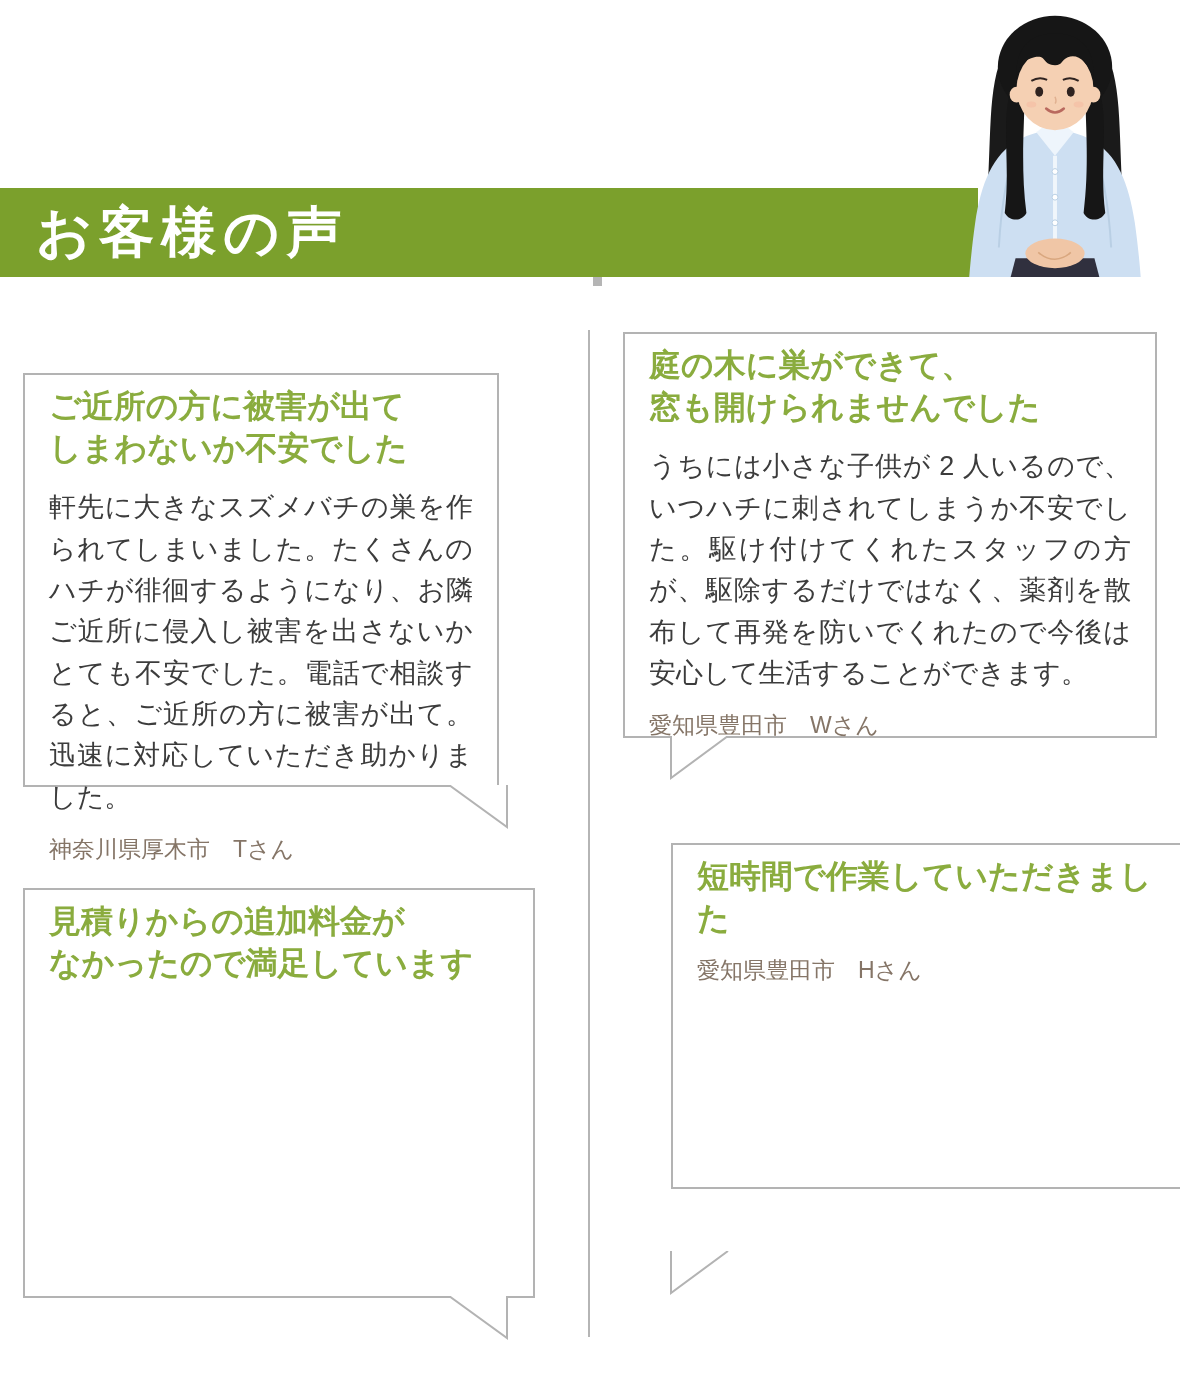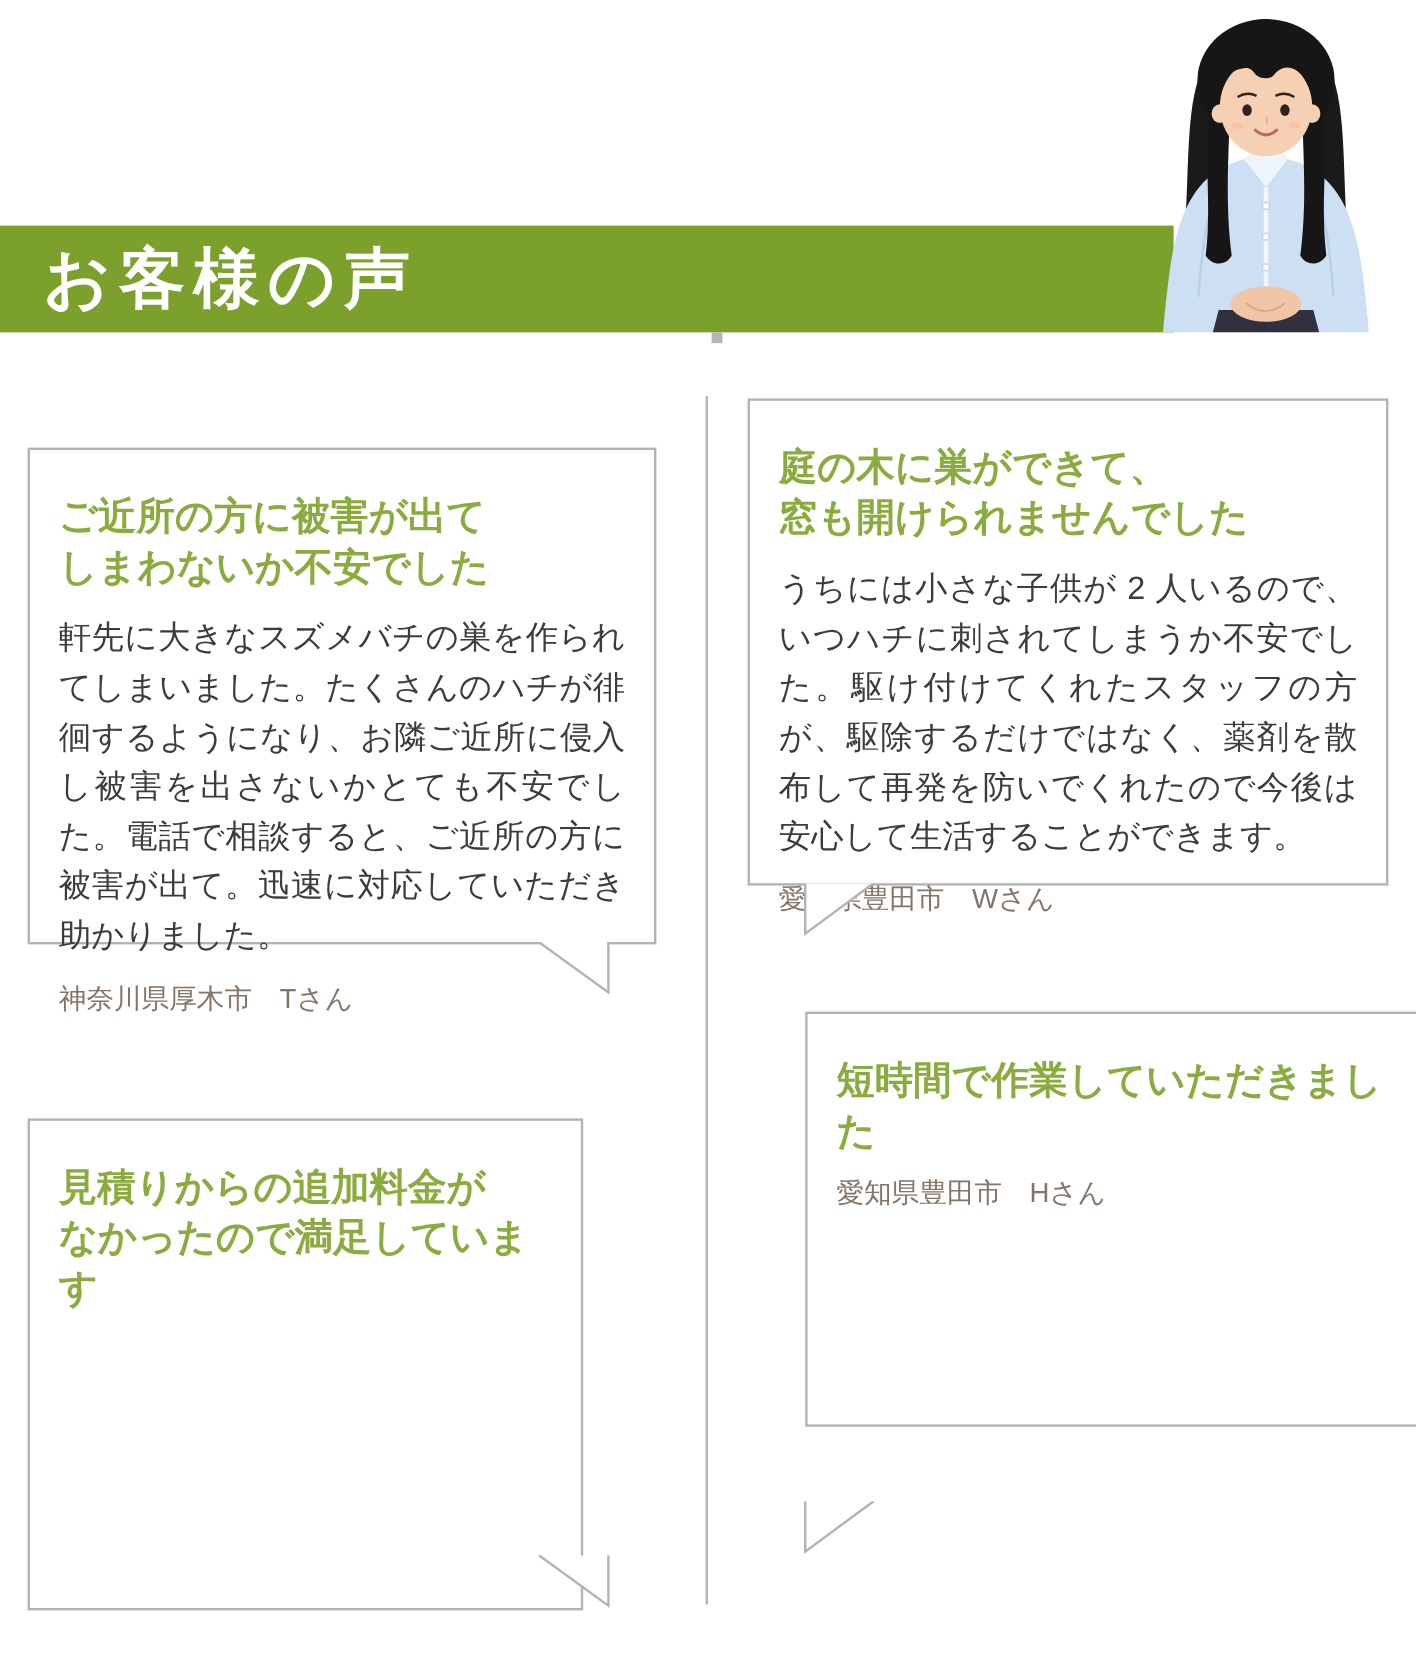--- a/index.html
+++ b/index.html
@@ -20,38 +20,38 @@
     position:absolute;left:593px;top:277px;width:9px;height:9px;background:#b5b5b5;z-index:1;
   }
   .divider{
     position:absolute;left:588px;top:330px;width:2px;height:1007px;background:#b5b5b5;
   }
   
   .photo{position:absolute;left:930px;top:6px;width:250px;height:271px;z-index:2;}
   
   .bubble{
     position:absolute;background:#ffffff;border:2px solid #b3b3b3;
-    box-sizing:border-box;padding:34px 24px 0 24px;
+    box-sizing:border-box;padding:10px 24px 0 24px;
   }
   .bubble-title{
     margin:0;white-space:pre-line;
     font-size:32px;line-height:1.32;font-weight:bold;color:#8aac3e;
   }
   .bubble-body{
     margin:18px 0 0 0;
     font-size:27px;line-height:1.53;color:#3c3c3c;
     text-align:justify;text-justify:inter-ideograph;
   }
   .bubble-attr{
     margin-top:16px;
     font-size:23px;color:#857567;padding-right:46px;font-weight:500;
   }
-  .box1{left:23px;top:373px;width:524px;height:414px;}
+  .box1{left:23px;top:373px;width:476px;height:414px;}
   .box2{left:623px;top:332px;width:534px;height:406px;}
-  .box3{left:23px;top:932px;width:463px;height:410px;}
+  .box3{left:23px;top:888px;width:512px;height:410px;}
   .box4{left:623px;top:843px;width:534px;height:346px;margin-left:48px;}
   .box4 .bubble-body{margin-top:30px;}
   .tail{position:absolute;z-index:3;}
 </style>
 </head>
 <body>
 
 <div class="page">
 
   <div class="banner">

